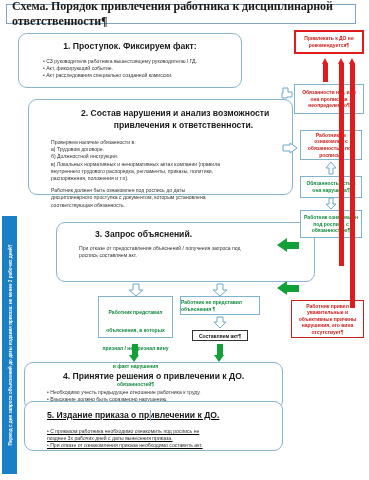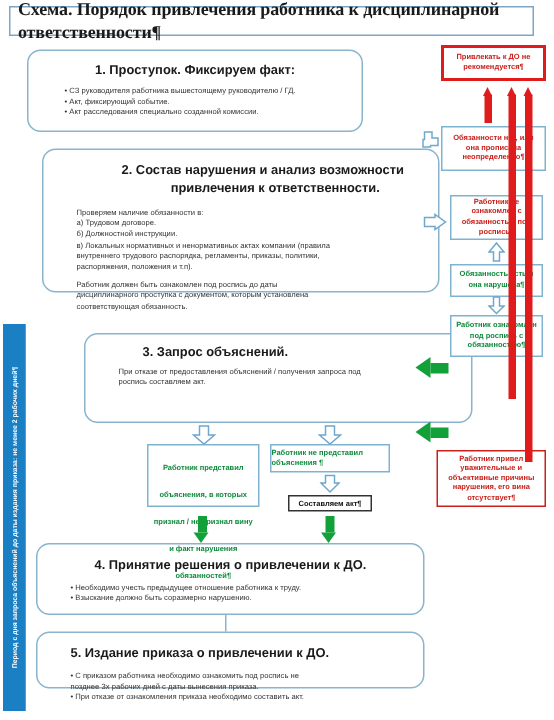--- a/index.html
+++ b/index.html
@@ -30,21 +30,21 @@
   #step2 .bd{padding-top:8px;padding-left:22px;padding-right:18px;}
 
   #step3{left:24px;top:222px;width:259px;height:60px;margin-left:32px;}
   #step3 .hd{padding-top:7px;text-align:left;padding-left:38px;}
   #step3 .bd{padding-top:5px;padding-left:22px;padding-right:16px;}
 
   #step4{left:24px;top:362px;width:259px;height:48px;}
   #step4 .hd{padding-top:8px;text-align:left;padding-left:38px;}
   #step4 .bd{padding-top:7px;padding-left:22px;}
 
-  #step5{left:24px;top:421px;width:259px;height:38px;}
+  #step5{left:24px;top:401px;width:259px;height:50px;text-decoration:underline;}
   #step5 .hd{padding-top:8px;text-align:left;padding-left:22px;}
   #step5 .bd{padding-top:7px;padding-left:22px;}
 
   
   #vband{left:2px;top:216px;width:15px;height:258px;background:#1b7fc4;
          border:1px solid #1b7fc4;}
   #vband .vtxt{position:absolute;left:50%;top:50%;
        transform:translate(-50%,-50%) rotate(-90deg);
        transform-origin:center center;white-space:nowrap;
        font-size:4.6px;color:#ffffff;font-weight:bold;line-height:5px;

